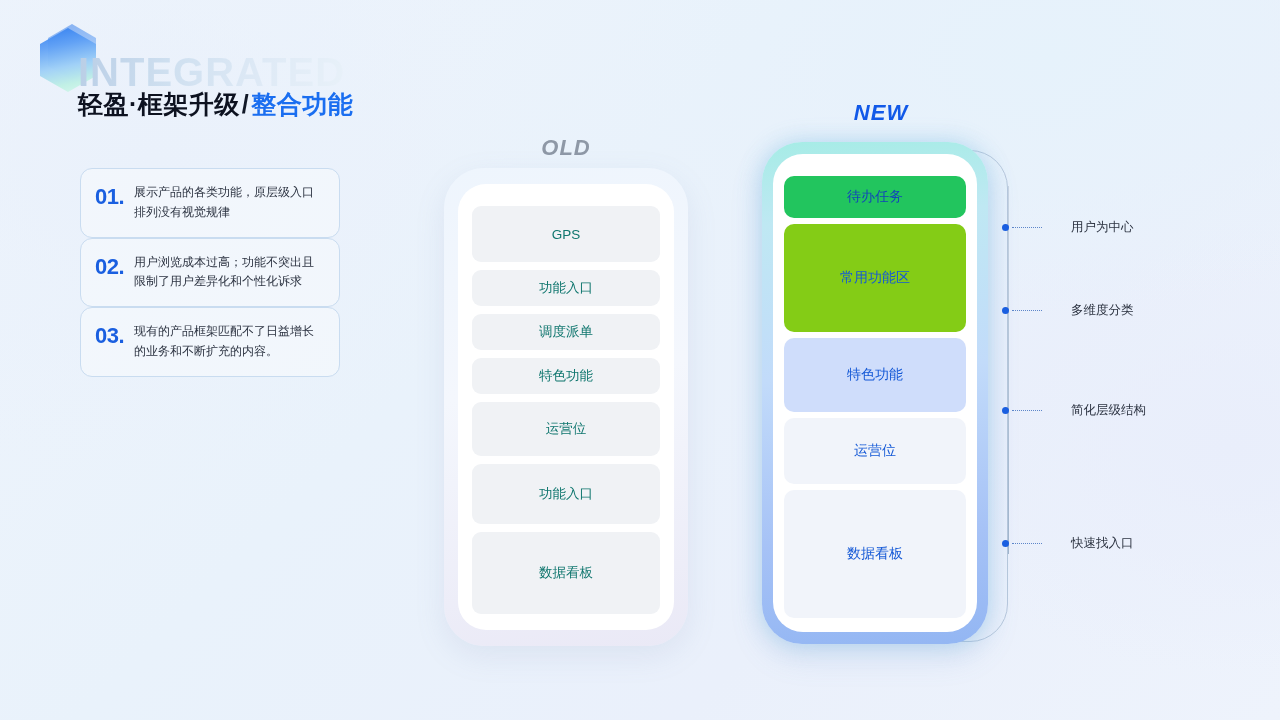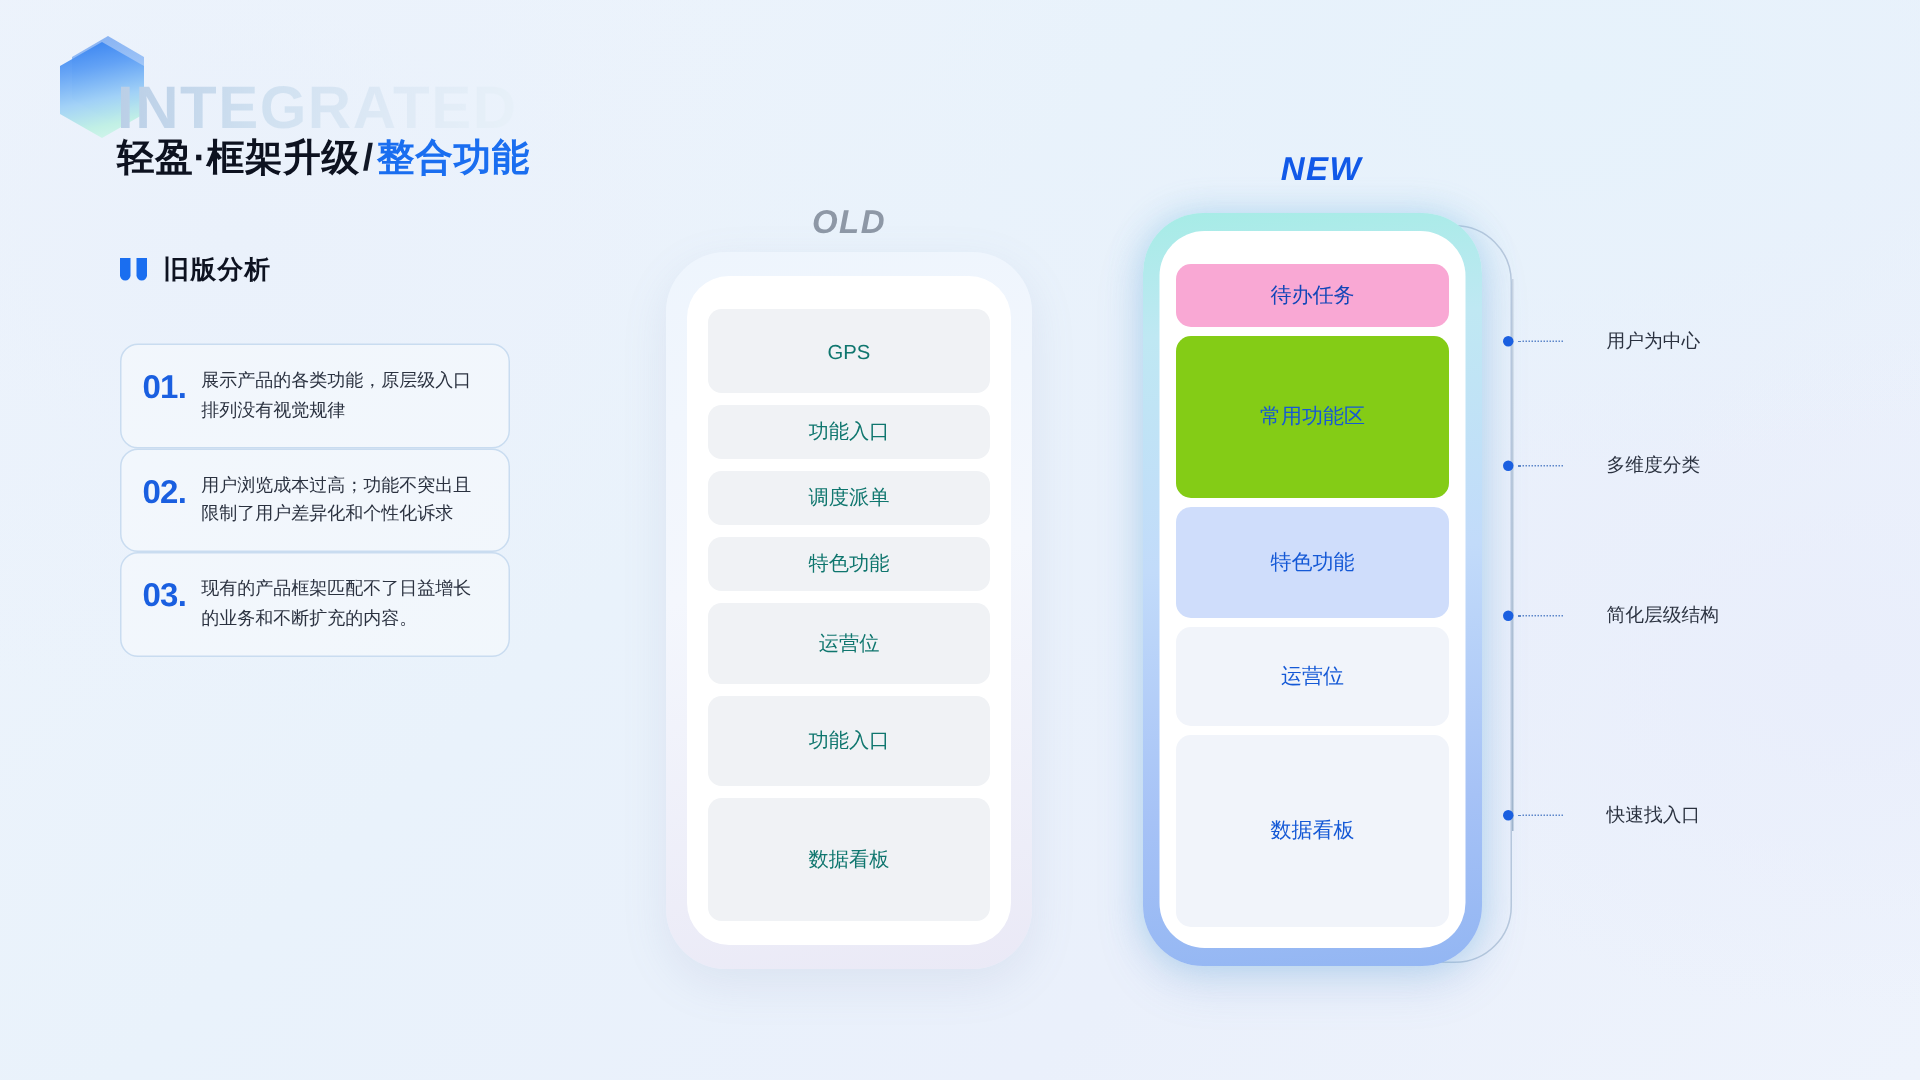--- a/index.html
+++ b/index.html
@@ -99,21 +99,21 @@
     box-shadow:0 0 22px rgba(120,190,230,.42), 0 12px 32px rgba(100,140,200,.18);
   }
   .phone-new .screen {
     width:100%; height:100%; border-radius:30px; background:#ffffff;
     padding:22px 11px 14px; display:flex; flex-direction:column; gap:6px;
   }
   .new-item {
     border-radius:10px; font-size:14px; color:#1559d6;
     display:flex; align-items:center; justify-content:center;
   }
-  .new-item.primary { background:#f9a8d4; color:#1246b8; }
+  .new-item.primary { background:#22c55e; color:#1246b8; }
   .new-item.strong  { background:#84cc16; }
   .new-item.soft    { background:#cfddfb; }
   .new-item.plain   { background:#f1f4fa; }
 
   
   .anno-line {
     position:absolute; left:1008px; top:186px; width:1px; height:368px;
     background:linear-gradient(180deg,#c6d3e2,#9fb4cc);
   }
   .anno { position:absolute; left:1002px; display:flex; align-items:center; }
@@ -131,27 +131,20 @@
   <div class="header">
     <div class="logo-hex back"></div>
     <div class="logo-hex"></div>
     <div class="brand-en">INTEGRATED</div>
     <div class="brand-cn">
       <span>轻盈·框架升级</span><span class="slash">/</span><span class="accent">整合功能</span>
     </div>
   </div>
 
   <div class="left-col">
-    <div class="sec-head">
-      <span class="quote-ico">
-          <i></i>
-          <i></i>
-        </span>
-      <h2>旧版分析</h2>
-    </div>
 
     <div class="pt-card">
       <div class="pt-num">01.</div>
       <div class="pt-text">展示产品的各类功能，原层级入口排列没有视觉规律</div>
     </div>
     <div class="pt-card">
       <div class="pt-num">02.</div>
       <div class="pt-text">用户浏览成本过高；功能不突出且限制了用户差异化和个性化诉求</div>
     </div>
     <div class="pt-card">

